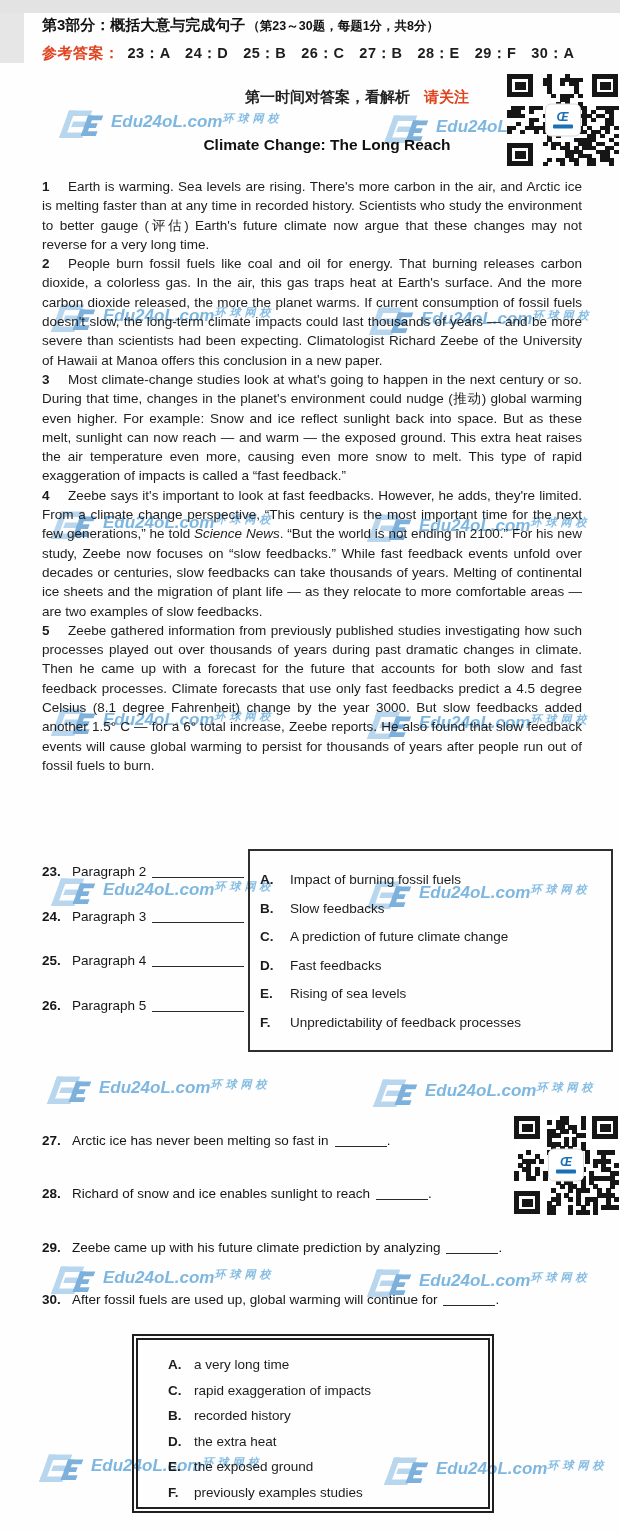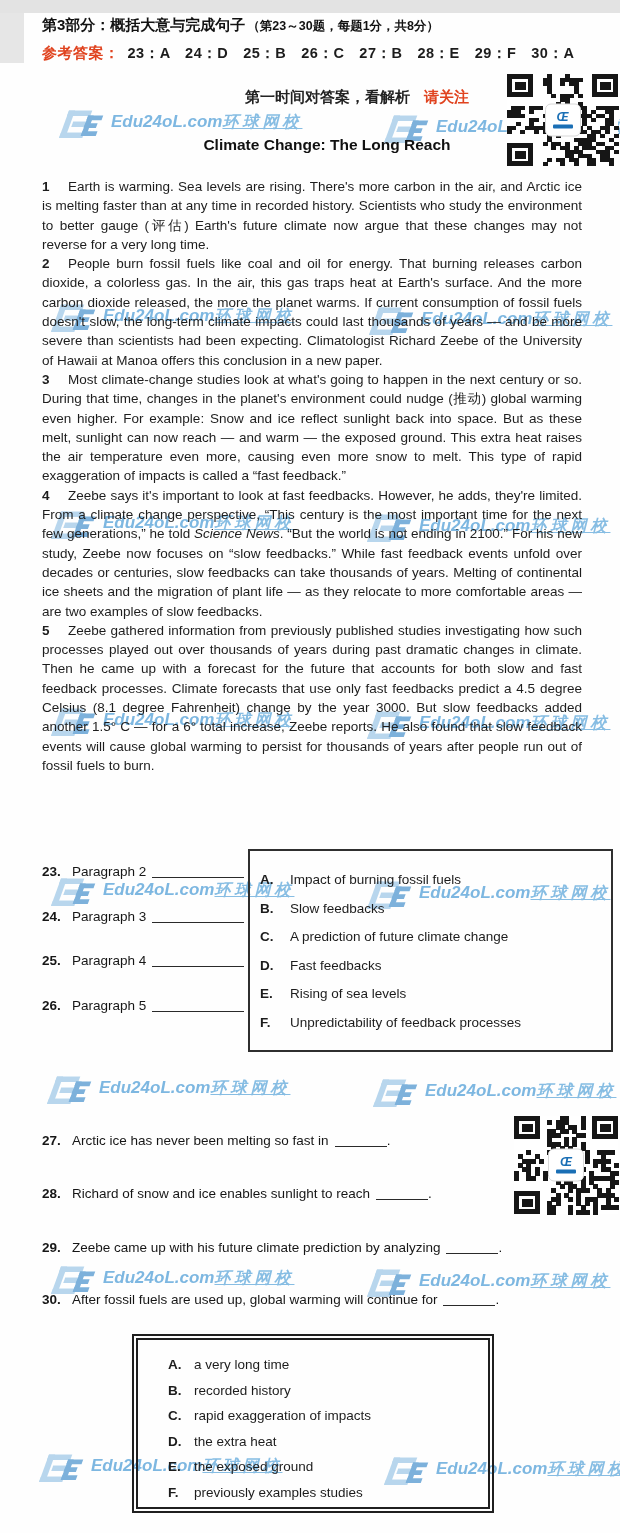--- a/index.html
+++ b/index.html
@@ -49,21 +49,21 @@
              box-sizing:border-box; padding:16px 0 0 30px; display:flex; flex-direction:column; gap:8.6px;
              background:transparent; }
   .optbox2 .opt { font-size:13.5px; line-height:17px; }
   .optbox2 .opt b { display:inline-block; width:26px; }
 
   
   .wm { position:absolute; z-index:0; display:flex; gap:5px; opacity:0.8; pointer-events:none; }
   .wm svg { width:48px; height:42px; flex:0 0 auto; }
   .wm .wmt { display:flex; flex-direction:row; line-height:1.08; padding-top:9px; }
   .wm .wmb { font-style:italic; font-weight:bold; font-size:17px; color:#5ea6da; white-space:nowrap; }
-  .wm .wmc { font-style:italic; font-weight:bold; font-size:16px; color:#6aaedd; letter-spacing:4px; white-space:nowrap;text-decoration:underline; }
+  .wm .wmc { font-style:italic; font-weight:bold; font-size:11px; color:#6aaedd; letter-spacing:4px; white-space:nowrap; }
 
   
   .qr { position:absolute; background:#fff; z-index:3; }
   .qr i { position:absolute; background:#161616; }
   .qr .fp { position:absolute; width:26px; height:23px; border:5px solid #161616; box-sizing:border-box; }
   .qr .fp::after { content:""; position:absolute; inset:2.5px; background:#161616; }
   .fp.tl { left:0; top:0; } .fp.tr { right:0; top:0; } .fp.bl { left:0; bottom:0; }
   .qr .qlogo { position:absolute; left:50%; top:50%; transform:translate(-50%,-50%);
                width:34px; height:31px; background:#fff; border:1px solid #d8d8d8; border-radius:6px;
                display:flex; flex-direction:column; align-items:center; justify-content:center; z-index:2; }
@@ -129,22 +129,22 @@
   </div>
   <div class="layer cq" style="top:1240px">
     <span class="qn">29.</span><span>Zeebe came up with his future climate prediction by analyzing</span><span class="blank w55"></span><span>.</span>
   </div>
   <div class="layer cq" style="top:1292px">
     <span class="qn">30.</span><span>After fossil fuels are used up, global warming will continue for</span><span class="blank w55"></span><span>.</span>
   </div>
 
   <div class="layer optbox2">
     <div class="opt"><b>A.</b><span>a very long time</span></div>
+    <div class="opt"><b>C.</b><span>rapid exaggeration of impacts</span></div>
     <div class="opt"><b>B.</b><span>recorded history</span></div>
-    <div class="opt"><b>C.</b><span>rapid exaggeration of impacts</span></div>
     <div class="opt"><b>D.</b><span>the extra heat</span></div>
     <div class="opt"><b>E.</b><span>the exposed ground</span></div>
     <div class="opt"><b>F.</b><span>previously examples studies</span></div>
   </div>
 
   <div class="qr" id="qr1" style="left:507px; top:74px; width:111px; height:92px;">
     <span class="fp tl"></span>
     <span class="fp tr"></span>
     <span class="fp bl"></span>
     <span class="qlogo">

